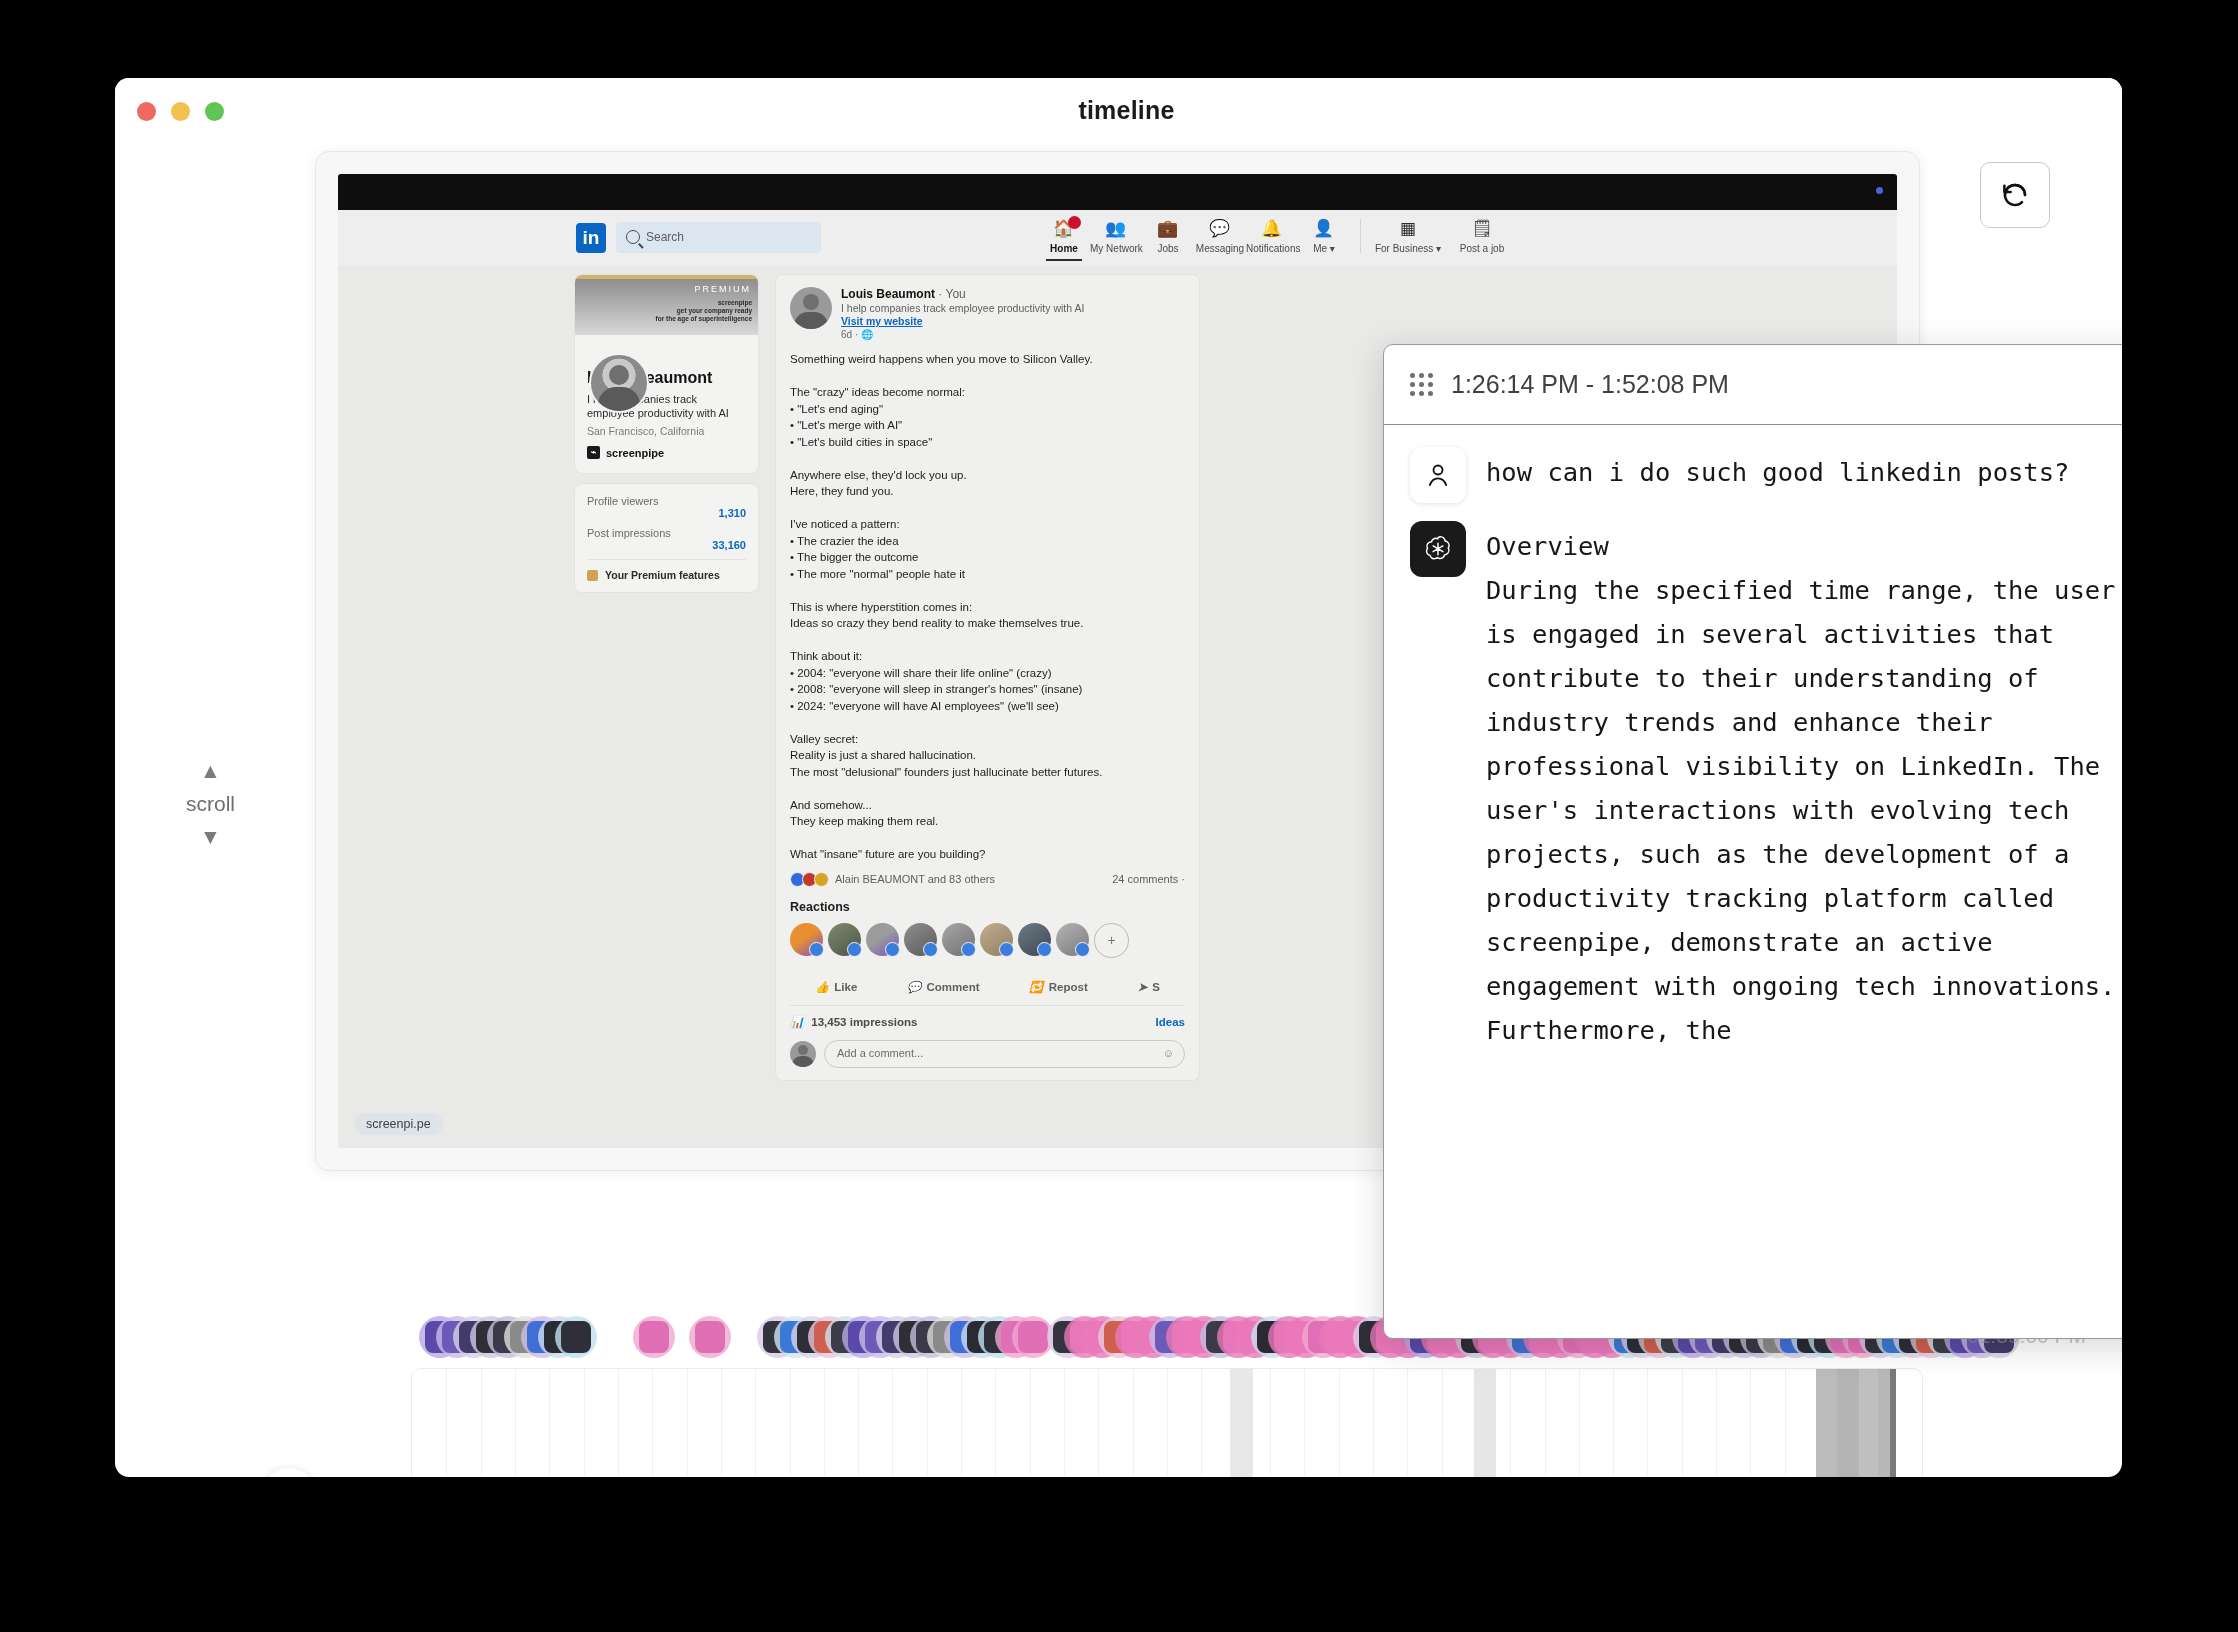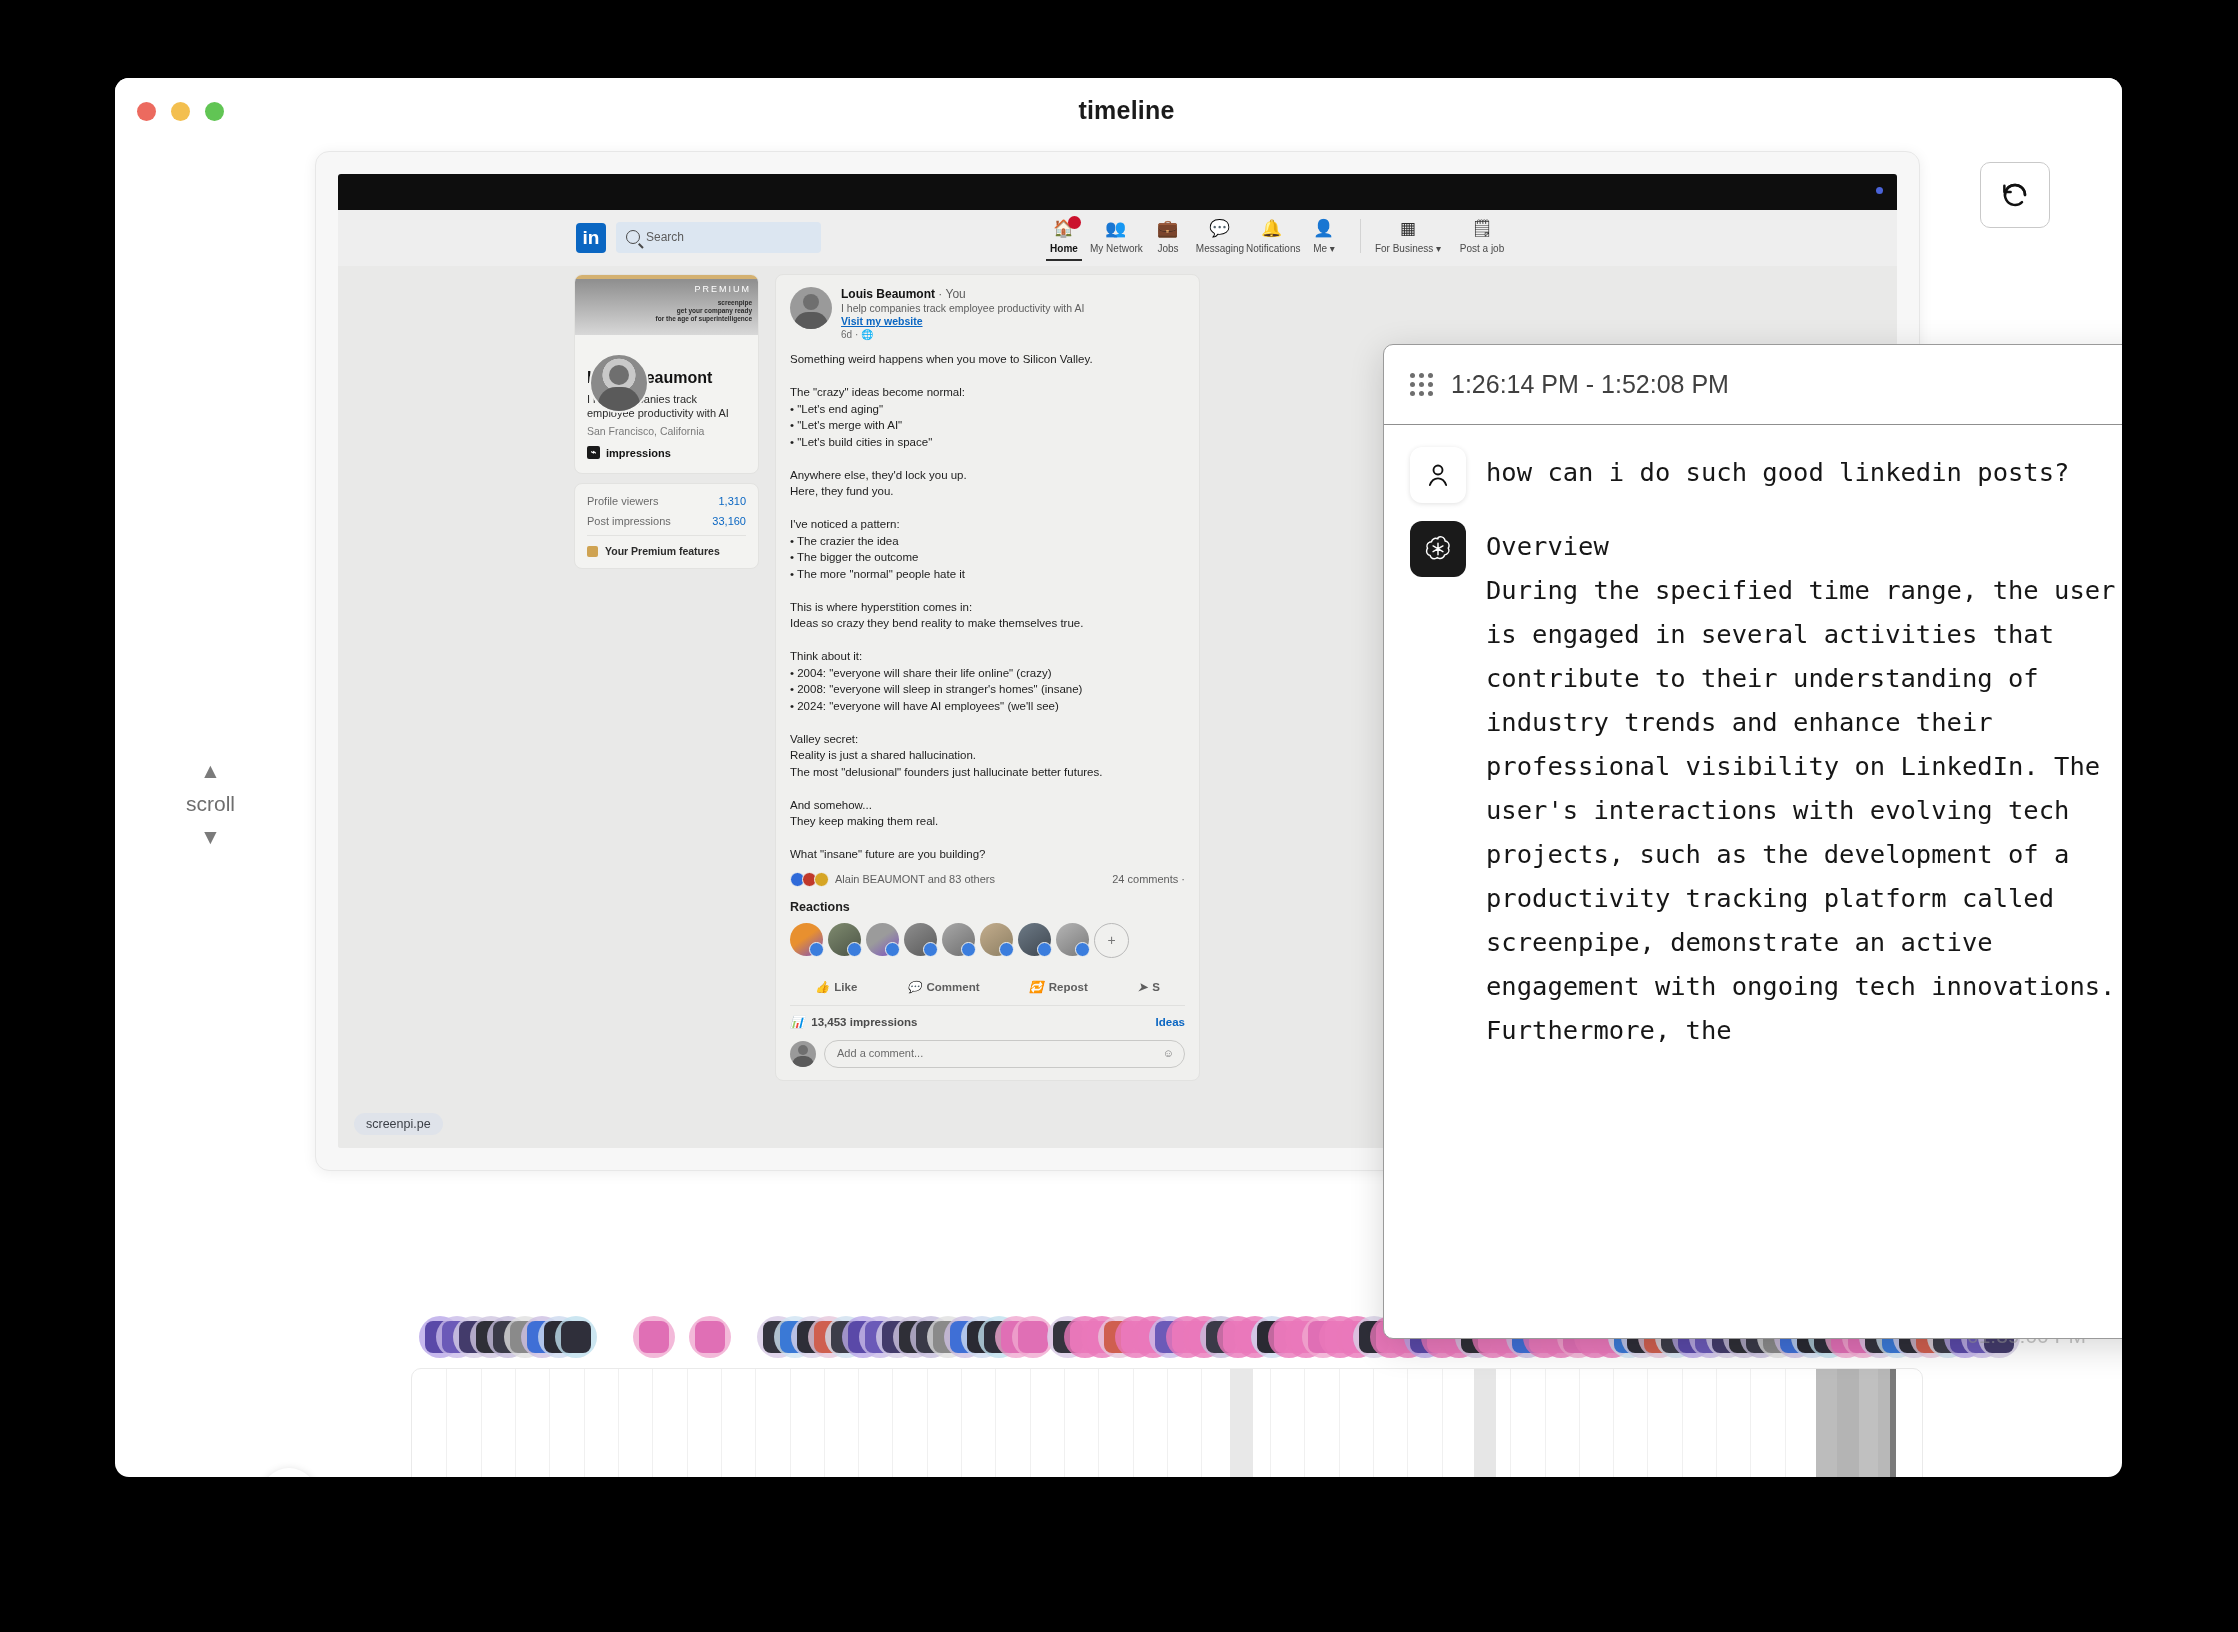--- a/index.html
+++ b/index.html
@@ -67,21 +67,21 @@
   .li-avatar .body{position:absolute;left:7px;top:32px;width:42px;height:28px;border-radius:18px 18px 0 0;background:#5a5a5a;}
   .li-cardbody{padding:34px 12px 14px 12px;}
   .li-name{font-size:16px;font-weight:700;color:#121212;margin:0 0 5px 0;}
   .li-headline{font-size:11px;color:#2b2b2b;line-height:14px;margin-bottom:5px;}
   .li-loc{font-size:10.5px;color:#7a7a7a;margin-bottom:9px;}
   .li-company{display:flex;align-items:center;gap:6px;font-size:11px;font-weight:700;color:#121212;}
   .li-company .logo{width:13px;height:13px;background:#1a1a1a;border-radius:2px;color:#fff;font-size:9px;text-align:center;line-height:13px;}
   .li-stats{margin-top:9px;background:#f3f3f1;border:1px solid #e2e2e0;border-radius:8px;padding:11px 12px;}
   .li-stat{display:flex;justify-content:space-between;font-size:11px;margin-bottom:8px;}
   .li-stat .k{color:#6b6b6b;}
-  .li-stat .v{color:#0a66c2;font-weight:400;}
+  .li-stat .v{color:#0a66c2;font-weight:700;margin-top:12px;}
   .li-sep{height:1px;background:#e2e2e0;margin:4px 0 9px 0;}
   .li-premium-row{display:flex;align-items:center;gap:7px;font-size:10.5px;font-weight:700;color:#2b2b2b;}
   .li-premium-row .sq{width:11px;height:11px;background:#cfa352;border-radius:2px;}
 
   .li-feed{position:absolute;left:437px;top:8px;width:425px;background:#f0f0ee;border:1px solid #e2e2e0;border-radius:8px;padding:12px 14px;box-sizing:border-box;}
   .post-head{display:flex;gap:9px;}
   .post-av{width:42px;height:42px;border-radius:50%;background:#9a9a9a;position:relative;overflow:hidden;flex:0 0 auto;}
   .post-av .head{position:absolute;left:13px;top:7px;width:16px;height:16px;border-radius:50%;background:#6f6f6f;}
   .post-av .body{position:absolute;left:4px;top:25px;width:34px;height:22px;border-radius:14px 14px 0 0;background:#5a5a5a;}
   .post-who{font-size:12px;font-weight:700;color:#121212;}
@@ -287,21 +287,21 @@
               <div class="li-avatar">
                 <span class="head"></span>
                 <span class="body"></span>
               </div>
               <div class="li-cardbody">
                 <div class="li-name">Louis Beaumont</div>
                 <div class="li-headline">I help companies track employee productivity with AI</div>
                 <div class="li-loc">San Francisco, California</div>
                 <div class="li-company">
                   <span class="logo">⌁</span>
-                  <span>impressions</span>
+                  <span>screenpipe</span>
                 </div>
               </div>
             </div>
           </div>
 
           <div class="li-stats">
             <div class="li-stat">
               <span class="k">Profile viewers</span>
               <span class="v">1,310</span>
             </div>

